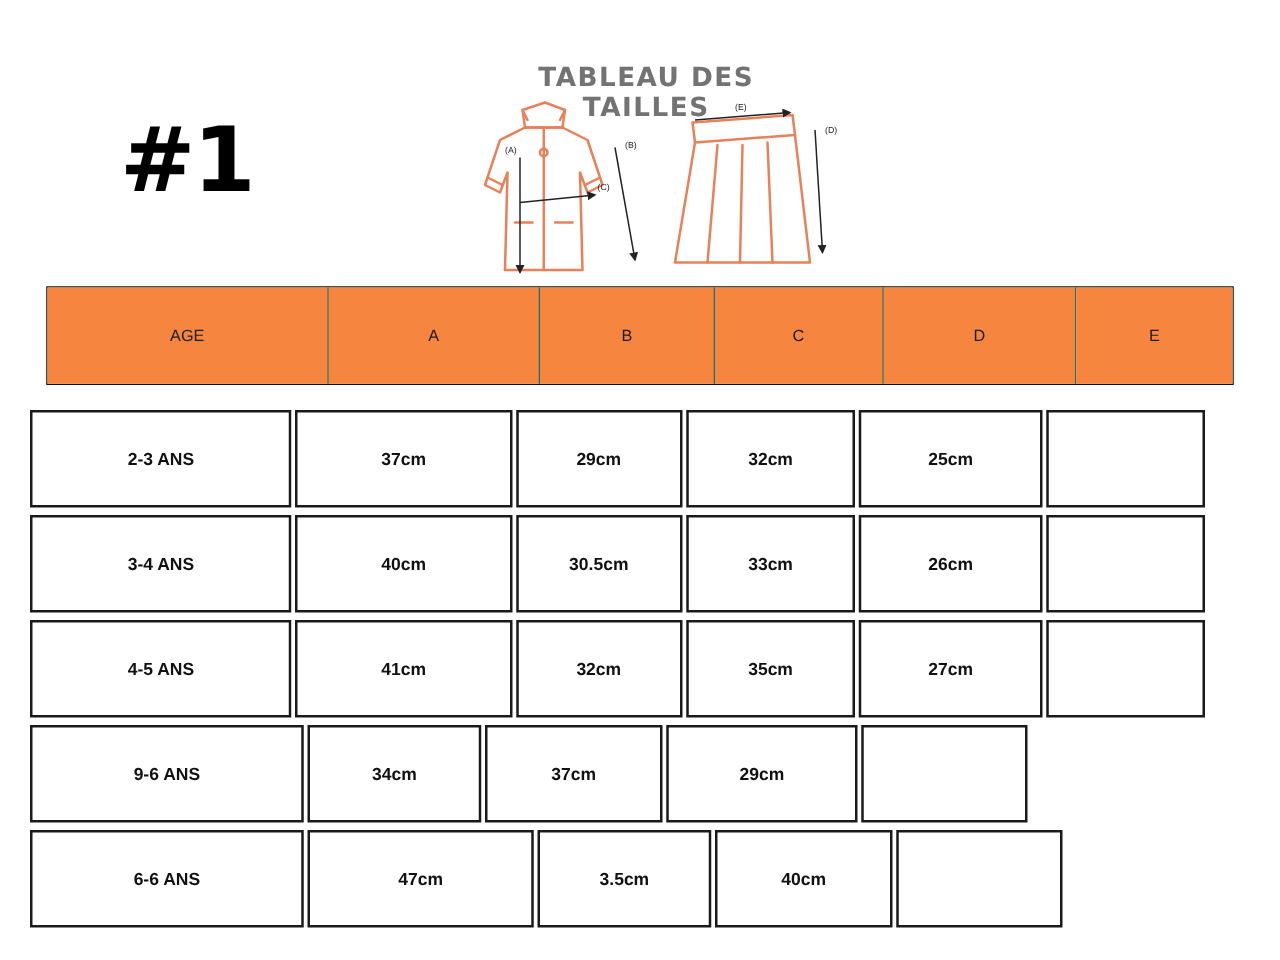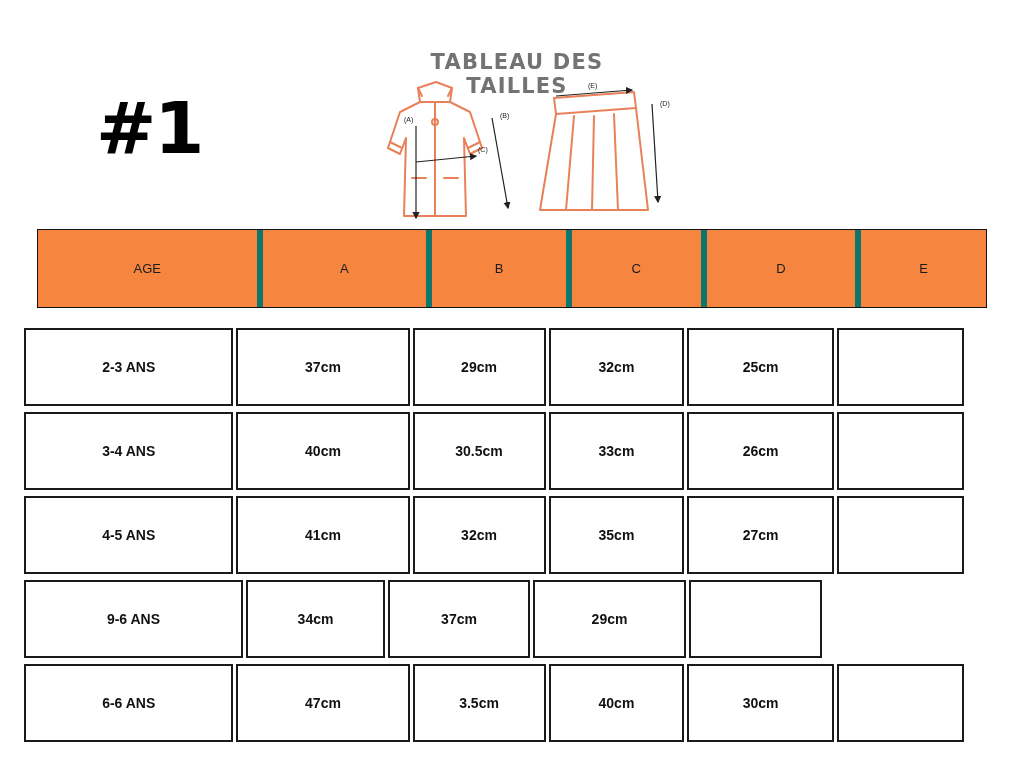--- a/index.html
+++ b/index.html
@@ -61,21 +61,21 @@
     left: 37px;
     top: 229px;
     width: 950px;
     height: 79px;
     display: flex;
     border: 1px solid #111111;
   }
   .head-cell {
     height: 100%;
     background: #f5853f;
-    border-right: 6px solid #0f766e;
+    border-right: 1px solid #0f766e;
     display: flex;
     align-items: center;
     justify-content: center;
     font-size: 13px;
     color: #1c1c1c;
     font-family: "Liberation Sans", sans-serif;
   }
   .head-cell:last-child { border-right: none; }
   .head-cell.c0 { width: 225px; }
   .head-cell.c1 { width: 170px; }
@@ -219,18 +219,17 @@
       <div class="cell k3">37cm</div>
       <div class="cell k4">29cm</div>
       <div class="cell k5"></div>
     </div>
 
     <div class="row">
       <div class="cell k0">6-6 ANS</div>
       <div class="cell k1">47cm</div>
       <div class="cell k2">3.5cm</div>
       <div class="cell k3">40cm</div>
-      <div class="cell k4">30cm</div>
       <div class="cell k5"></div>
     </div>
 
   </div>
 </div>
 
 </body></html>

